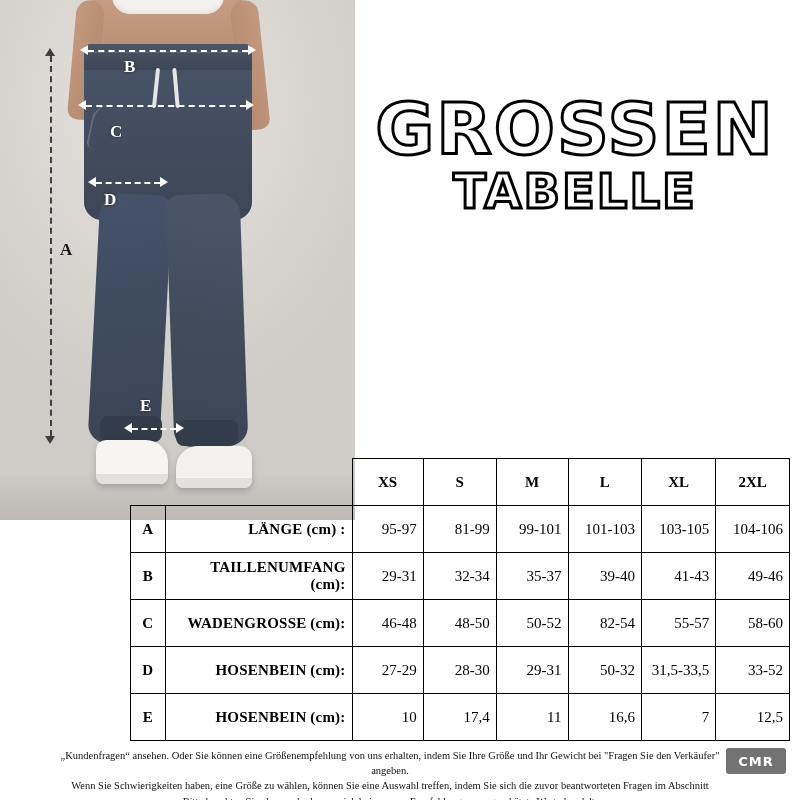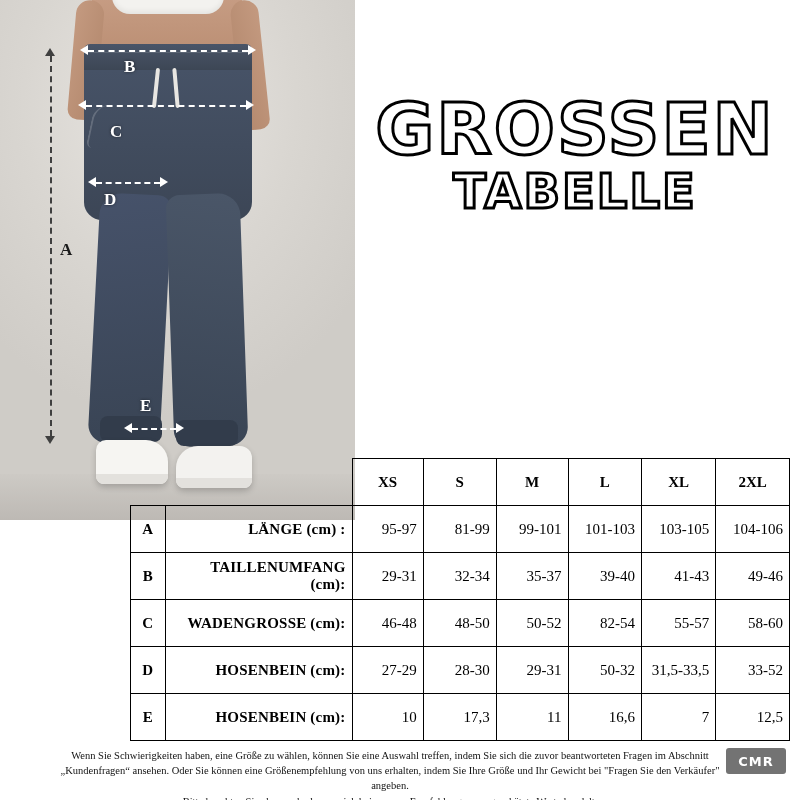--- a/index.html
+++ b/index.html
@@ -466,31 +466,31 @@
           <td class="col-val">28-30</td>
           <td class="col-val">29-31</td>
           <td class="col-val">50-32</td>
           <td class="col-val">31,5-33,5</td>
           <td class="col-val">33-52</td>
         </tr>
         <tr>
           <td class="col-key">E</td>
           <td class="col-name">HOSENBEIN (cm):</td>
           <td class="col-val">10</td>
-          <td class="col-val">17,3</td>
+          <td class="col-val">17,4</td>
           <td class="col-val">11</td>
           <td class="col-val">16,6</td>
           <td class="col-val">7</td>
           <td class="col-val">12,5</td>
         </tr>
       </tbody>
     </table>
   </div>
 
   <div class="footer">
+    <div>„Kundenfragen“ ansehen. Oder Sie können eine Größenempfehlung von uns erhalten, indem Sie Ihre Größe und Ihr Gewicht bei "Fragen Sie den Verkäufer" angeben.</div>
     <div>Wenn Sie Schwierigkeiten haben, eine Größe zu wählen, können Sie eine Auswahl treffen, indem Sie sich die zuvor beantworteten Fragen im Abschnitt</div>
-    <div>„Kundenfragen“ ansehen. Oder Sie können eine Größenempfehlung von uns erhalten, indem Sie Ihre Größe und Ihr Gewicht bei "Fragen Sie den Verkäufer" angeben.</div>
     <div>Bitte beachten Sie aber auch, dass es sich bei unseren Empfehlungen um geschätzte Werte handelt.</div>
   </div>
 
   <div class="logo">CMR</div>
 
 </div>
 
 </body></html>

